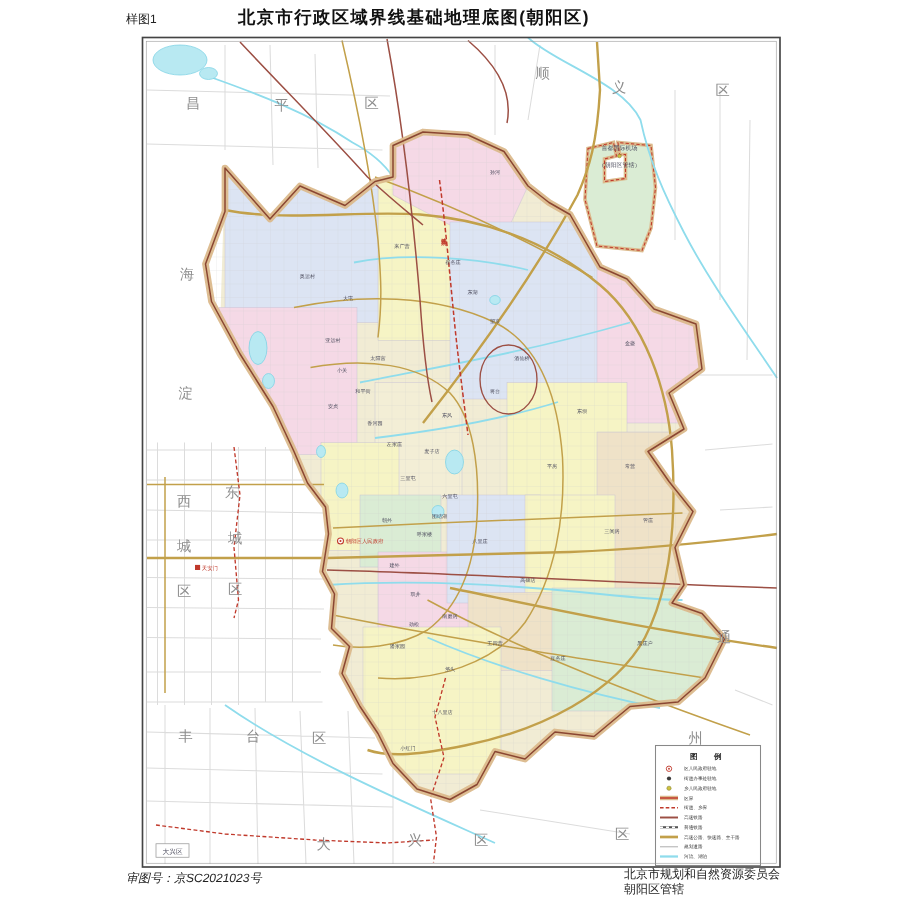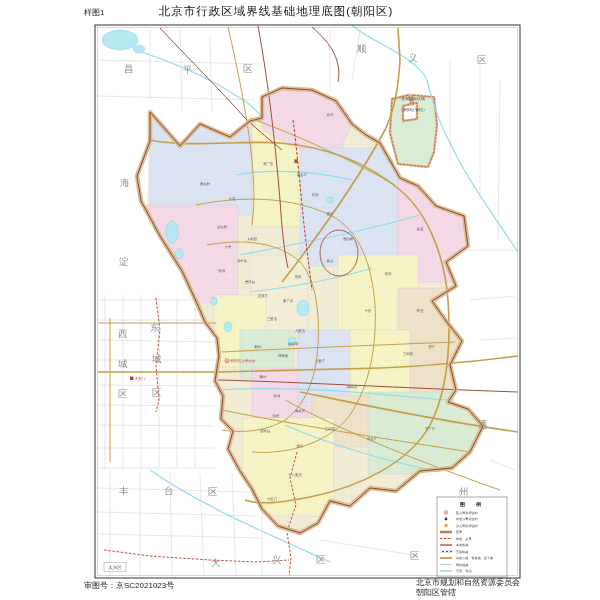--- a/index.html
+++ b/index.html
@@ -1,21 +1,21 @@
 <!DOCTYPE html>
 <html><head>
 <meta charset="utf-8">
 <style>
   html,body{margin:0;padding:0;width:600px;height:600px;background:#fff;overflow:hidden;
     font-family:"Liberation Sans","DejaVu Sans",sans-serif;}
   .page{position:relative;width:600px;height:600px;}
   .hdr-corner{position:absolute;left:84px;top:7px;font-size:8px;color:#222;text-align:center;}
   .hdr-title{position:absolute;left:0;top:4px;width:552px;text-align:center;font-size:11.5px;
-    font-weight:normal;color:#111;letter-spacing:1px;}
-  .ftr-approval{position:absolute;left:84px;top:580px;font-size:8px;color:#222;}
+    font-weight:bold;color:#111;letter-spacing:1px;}
+  .ftr-approval{position:absolute;left:84px;top:580px;font-size:8px;color:#222;font-style:italic;}
   .ftr-credits{position:absolute;right:80px;top:578px;font-size:8px;color:#222;text-align:left;line-height:9.5px;}
   svg{position:absolute;left:0;top:0;}
   svg text{font-family:"Liberation Sans","DejaVu Sans",sans-serif;}
   .nb{font-size:9.5px;fill:#8d8d8d;}
   .sd{font-size:3.4px;fill:#4d4d5e;text-anchor:middle;}
   .redlab{font-size:3.6px;fill:#c0392b;}
   .leglab{font-size:3.1px;fill:#333;}
   .legtitle{font-size:5px;fill:#222;font-weight:bold;text-anchor:middle;letter-spacing:3px;}
   .river{fill:none;stroke:#8fdcec;stroke-width:1.2;}
   .lake{fill:#b8e9f2;stroke:#7cd2e4;stroke-width:0.5;}

